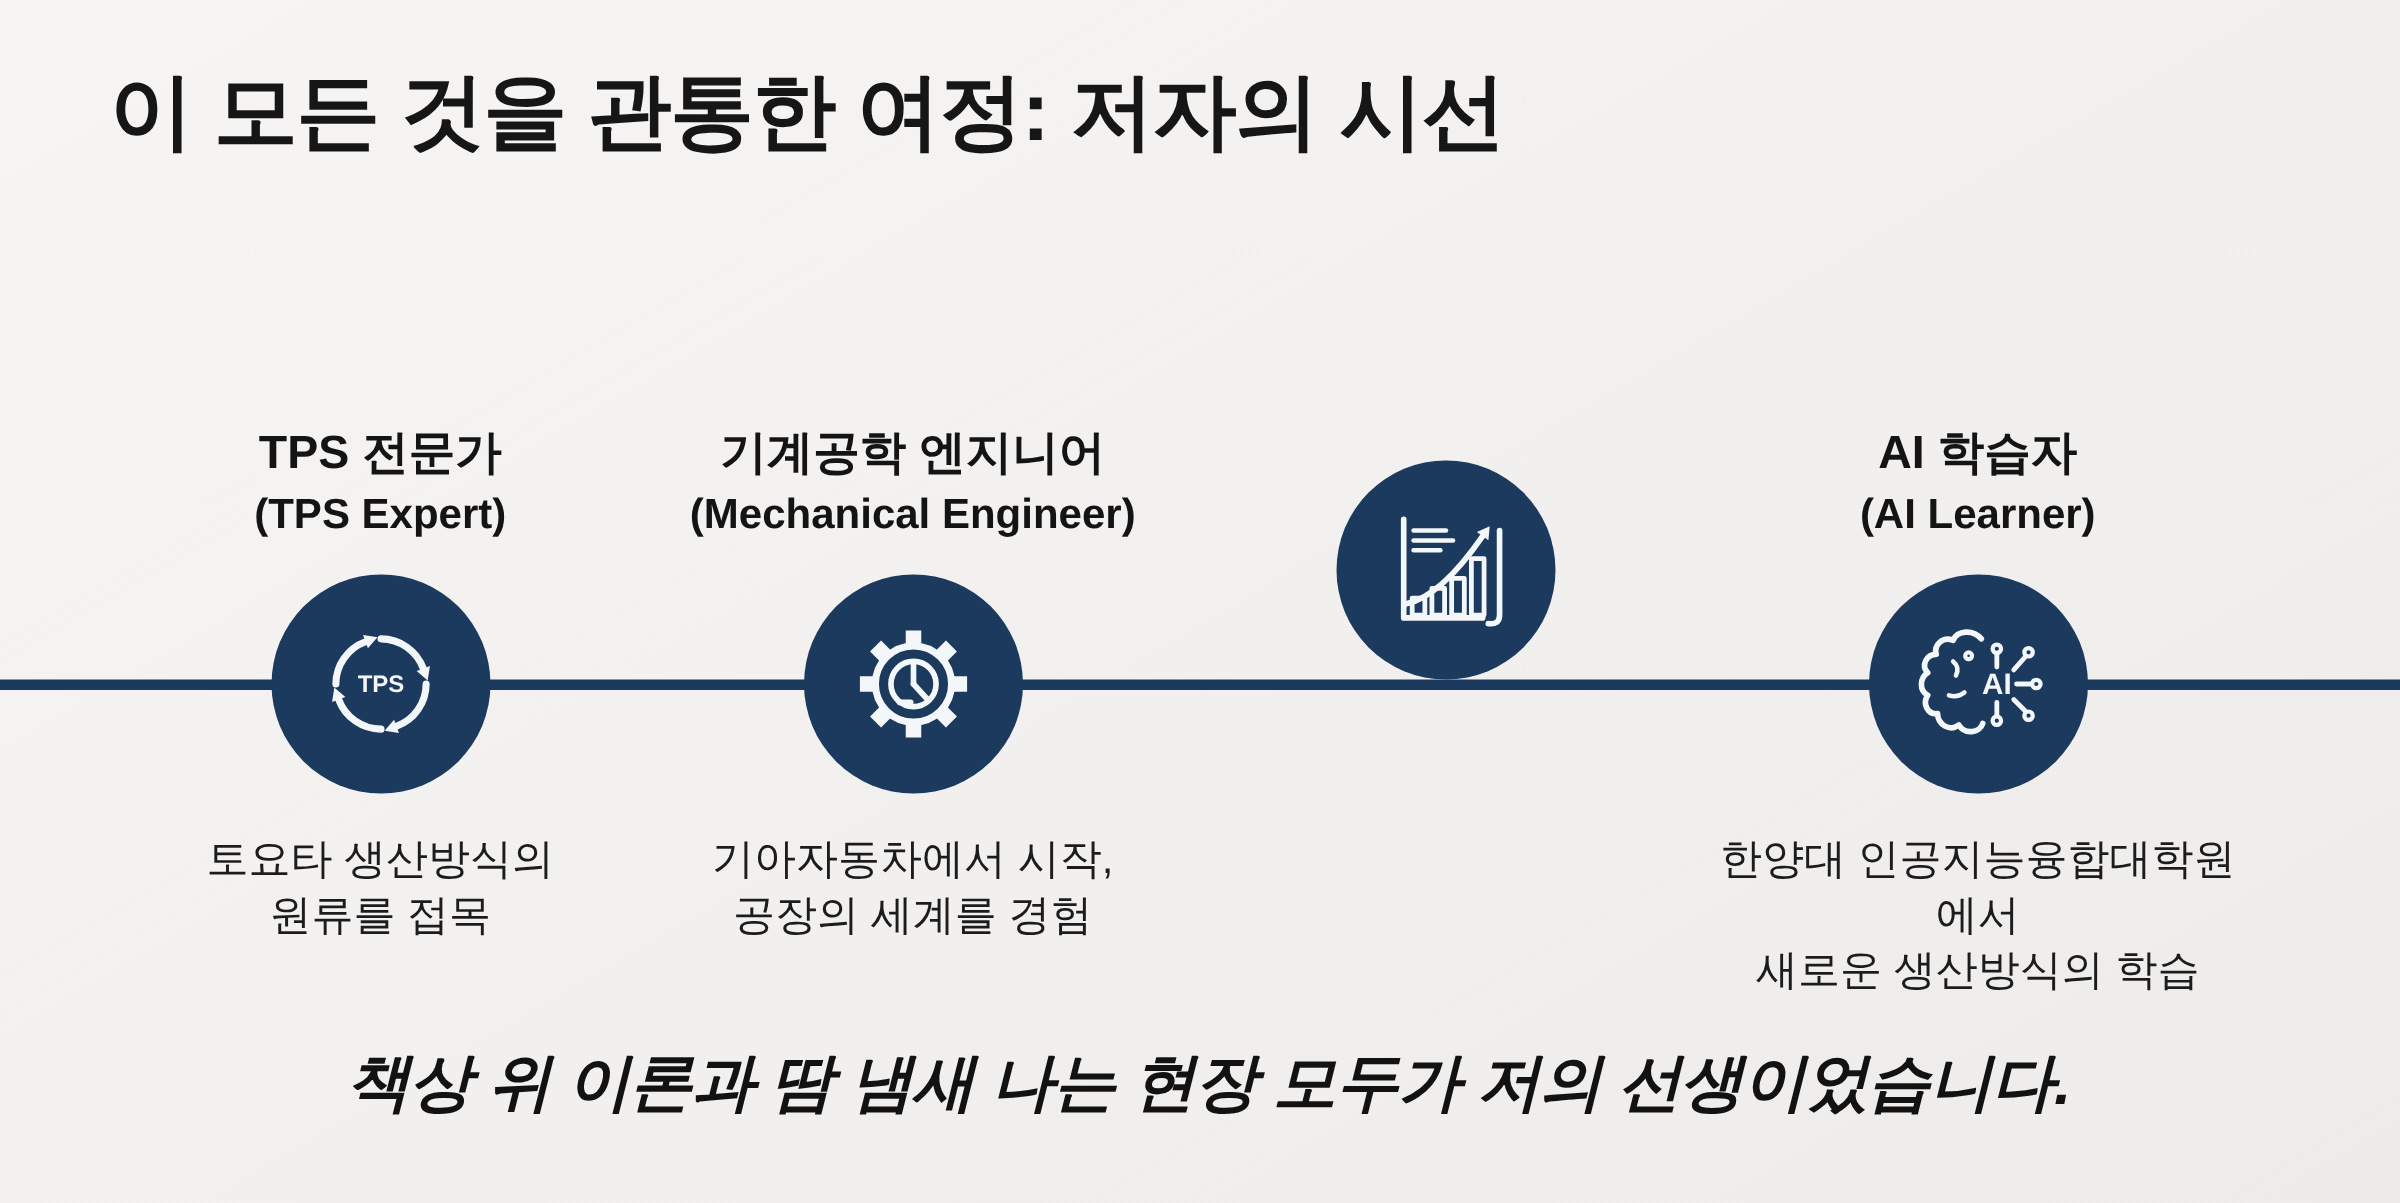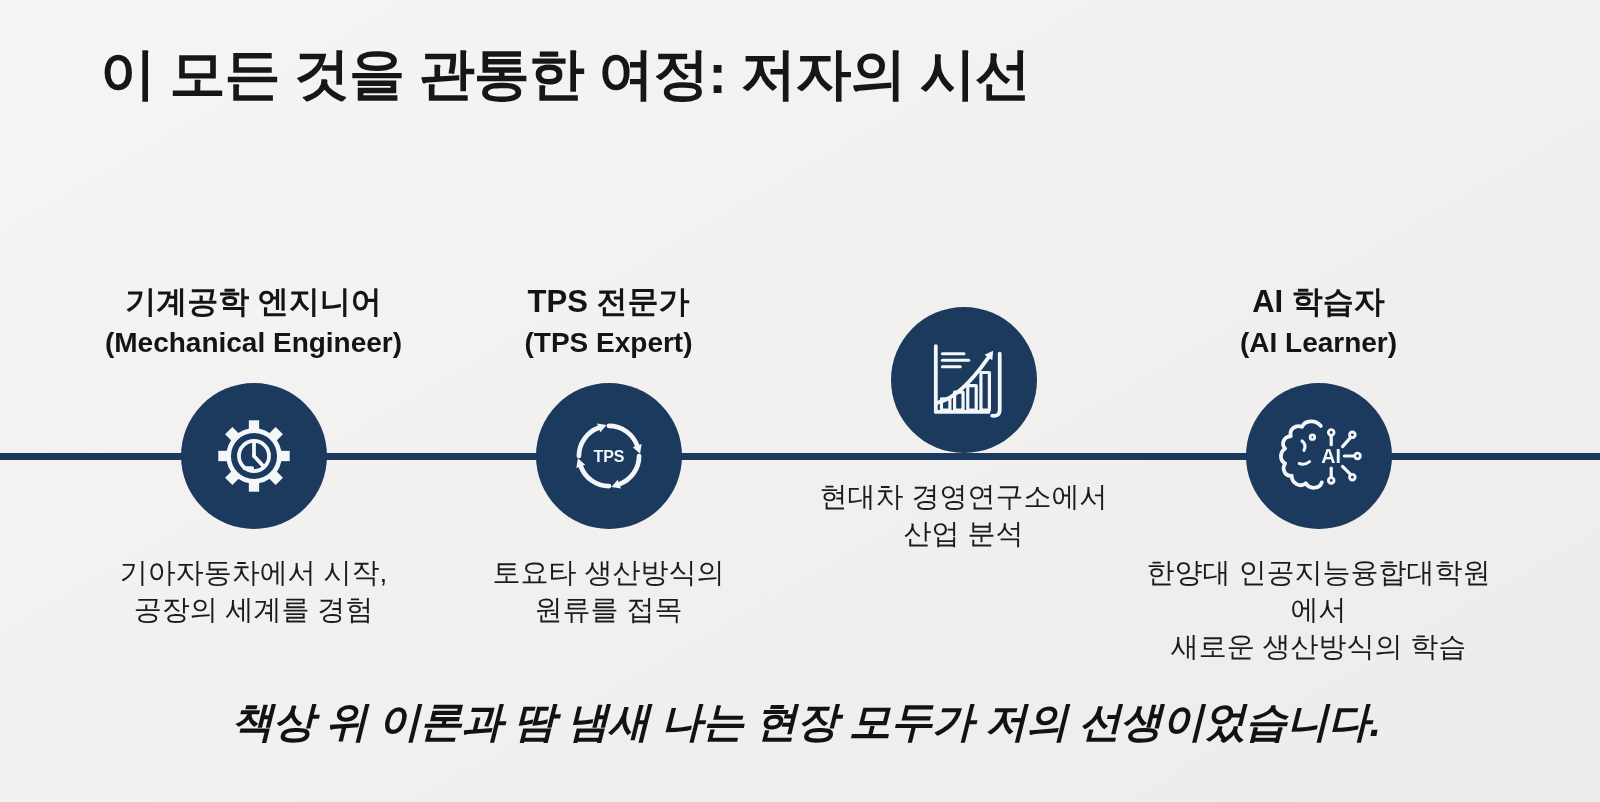--- a/index.html
+++ b/index.html
@@ -8,21 +8,21 @@
     font-family: "Liberation Sans", "DejaVu Sans", sans-serif;
     color: #1b1b1b;
     overflow: hidden;
   }
   .slide {
     position: relative;
     width: 1600px;
     height: 802px;
     background: linear-gradient(150deg, #f6f5f3 0%, #f1f0ee 55%, #edecea 100%);
   }
-  .header { position: absolute; left: 100px; top: 42px; right: 60px; }
+  .header { position: absolute; left: 73px; top: 42px; right: 60px; }
   .title {
     font-size: 56px;
     font-weight: 800;
     letter-spacing: -1px;
     color: #161616;
     line-height: 1.15;
   }
   .subtitle {
     margin-top: 24px;
     font-size: 32px;
@@ -108,20 +108,48 @@
 
   <div class="header">
     <div class="title">이 모든 것을 관통한 여정: 저자의 시선</div>
   </div>
 
   <div class="timeline">
     <div class="tl-line"></div>
     <div class="columns">
 
       <div class="column">
+        <div class="col-title-ko">TPS 전문가</div>
+        <div class="col-title-en">(TPS Expert)</div>
+        <div class="node-circle">
+          <svg viewBox="0 0 100 100" aria-hidden="true">
+            <g>
+              <path class="icon-stroke" d="M 50 18 A 32 32 0 0 1 80 39" stroke-width="5"></path>
+              <polygon class="icon-fill" points="83.1,47.5 84.7,37.3 75.3,40.7"></polygon>
+            </g>
+            <g transform="rotate(90 50 50)">
+              <path class="icon-stroke" d="M 50 18 A 32 32 0 0 1 80 39" stroke-width="5"></path>
+              <polygon class="icon-fill" points="83.1,47.5 84.7,37.3 75.3,40.7"></polygon>
+            </g>
+            <g transform="rotate(180 50 50)">
+              <path class="icon-stroke" d="M 50 18 A 32 32 0 0 1 80 39" stroke-width="5"></path>
+              <polygon class="icon-fill" points="83.1,47.5 84.7,37.3 75.3,40.7"></polygon>
+            </g>
+            <g transform="rotate(270 50 50)">
+              <path class="icon-stroke" d="M 50 18 A 32 32 0 0 1 80 39" stroke-width="5"></path>
+              <polygon class="icon-fill" points="83.1,47.5 84.7,37.3 75.3,40.7"></polygon>
+            </g>
+            <text class="icon-text" x="50" y="56" font-size="17" text-anchor="middle">TPS</text>
+          </svg>
+        </div>
+        <div class="desc">토요타 생산방식의
+원류를 접목</div>
+      </div>
+
+      <div class="column">
         <div class="col-title-ko">기계공학 엔지니어</div>
         <div class="col-title-en">(Mechanical Engineer)</div>
         <div class="node-circle">
           <svg viewBox="0 0 100 100" aria-hidden="true">
             <g class="icon-stroke" stroke-width="11">
               <line x1="76" y1="50" x2="88" y2="50" stroke-linecap="butt"></line>
               <line x1="68.4" y1="68.4" x2="76.9" y2="76.9" stroke-linecap="butt"></line>
               <line x1="50" y1="76" x2="50" y2="88" stroke-linecap="butt"></line>
               <line x1="31.6" y1="68.4" x2="23.1" y2="76.9" stroke-linecap="butt"></line>
               <line x1="24" y1="50" x2="12" y2="50" stroke-linecap="butt"></line>
@@ -131,68 +159,38 @@
             </g>
             <circle class="icon-stroke" cx="50" cy="50" r="27" stroke-width="5"></circle>
             <circle class="icon-stroke" cx="50" cy="50" r="16" stroke-width="4"></circle>
             <path class="icon-stroke" d="M 50 50 L 50 36" stroke-width="4"></path>
             <path class="icon-stroke" d="M 50 50 L 60 61" stroke-width="4"></path>
             <path class="icon-stroke" d="M 40 63 H 48" stroke-width="4"></path>
           </svg>
         </div>
         <div class="desc">기아자동차에서 시작,
 공장의 세계를 경험</div>
-      </div>
-
-      <div class="column">
-        <div class="col-title-ko">TPS 전문가</div>
-        <div class="col-title-en">(TPS Expert)</div>
-        <div class="node-circle">
-          <svg viewBox="0 0 100 100" aria-hidden="true">
-            <g>
-              <path class="icon-stroke" d="M 50 18 A 32 32 0 0 1 80 39" stroke-width="5"></path>
-              <polygon class="icon-fill" points="83.1,47.5 84.7,37.3 75.3,40.7"></polygon>
-            </g>
-            <g transform="rotate(90 50 50)">
-              <path class="icon-stroke" d="M 50 18 A 32 32 0 0 1 80 39" stroke-width="5"></path>
-              <polygon class="icon-fill" points="83.1,47.5 84.7,37.3 75.3,40.7"></polygon>
-            </g>
-            <g transform="rotate(180 50 50)">
-              <path class="icon-stroke" d="M 50 18 A 32 32 0 0 1 80 39" stroke-width="5"></path>
-              <polygon class="icon-fill" points="83.1,47.5 84.7,37.3 75.3,40.7"></polygon>
-            </g>
-            <g transform="rotate(270 50 50)">
-              <path class="icon-stroke" d="M 50 18 A 32 32 0 0 1 80 39" stroke-width="5"></path>
-              <polygon class="icon-fill" points="83.1,47.5 84.7,37.3 75.3,40.7"></polygon>
-            </g>
-            <text class="icon-text" x="50" y="56" font-size="17" text-anchor="middle">TPS</text>
-          </svg>
-        </div>
-        <div class="desc">토요타 생산방식의
-원류를 접목</div>
       </div>
 
       <div class="column">
         <div class="node-circle">
           <svg viewBox="0 0 100 100" aria-hidden="true">
             <path class="icon-stroke" d="M 20 14 L 20 84 L 76 84" stroke-width="4"></path>
             <path class="icon-stroke" d="M 88 22 L 88 82 Q 88 89 80 88" stroke-width="4"></path>
             <path class="icon-stroke" d="M 27 22 H 50" stroke-width="3.2"></path>
             <path class="icon-stroke" d="M 27 29 H 55" stroke-width="3.2"></path>
             <path class="icon-stroke" d="M 27 36 H 46" stroke-width="3.2"></path>
             <rect class="icon-stroke" x="26" y="70" width="9" height="12" stroke-width="3.4"></rect>
             <rect class="icon-stroke" x="40" y="63" width="9" height="19" stroke-width="3.4"></rect>
             <rect class="icon-stroke" x="54" y="56" width="9" height="26" stroke-width="3.4"></rect>
             <rect class="icon-stroke" x="68" y="42" width="9" height="40" stroke-width="3.4"></rect>
             <path class="icon-stroke" d="M 22 74 C 40 70, 58 52, 76 26" stroke-width="4"></path>
             <polygon class="icon-fill" points="81,19 80.1,28.9 71.9,23.1"></polygon>
           </svg>
         </div>
-        <div class="desc">현대차 경영연구소에서
-산업 분석</div>
       </div>
 
       <div class="column">
         <div class="col-title-ko">AI 학습자</div>
         <div class="col-title-en">(AI Learner)</div>
         <div class="node-circle">
           <svg viewBox="0 0 100 100" aria-hidden="true">
             <path class="icon-stroke" stroke-width="4" d="M 52 18
               C 46 11, 35 12, 32 19
               C 25 16, 18 22, 20 29

